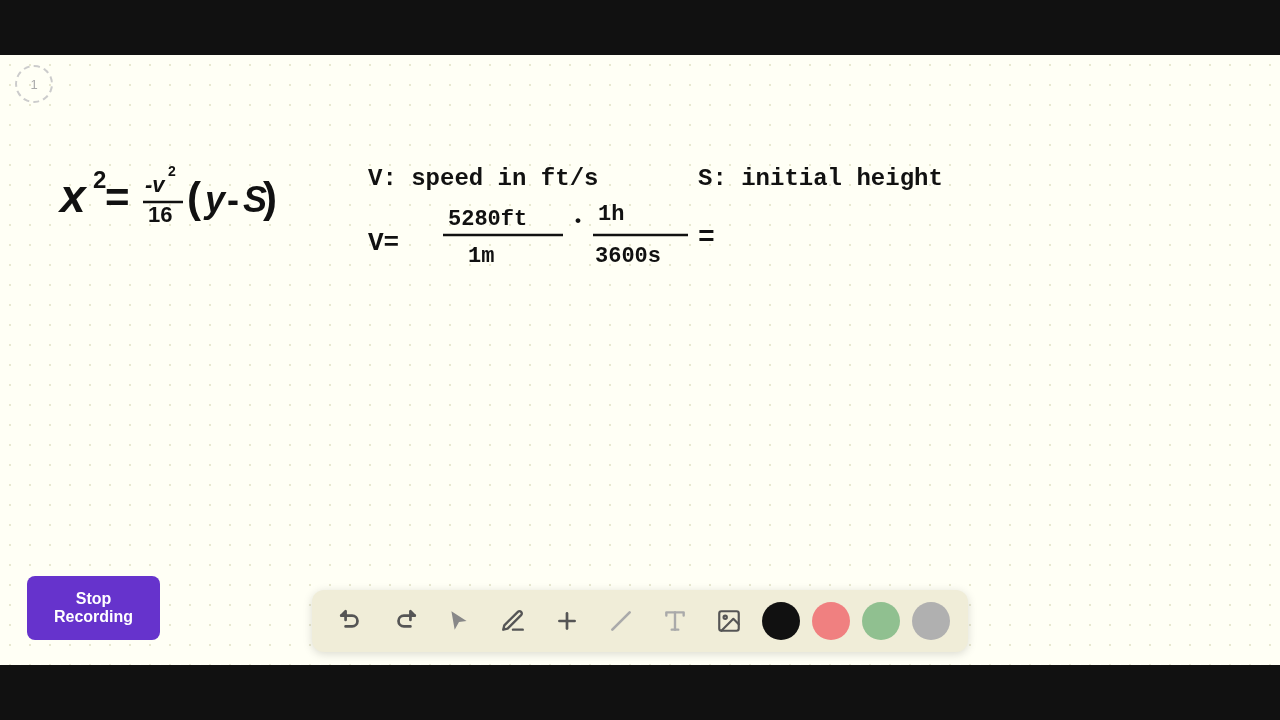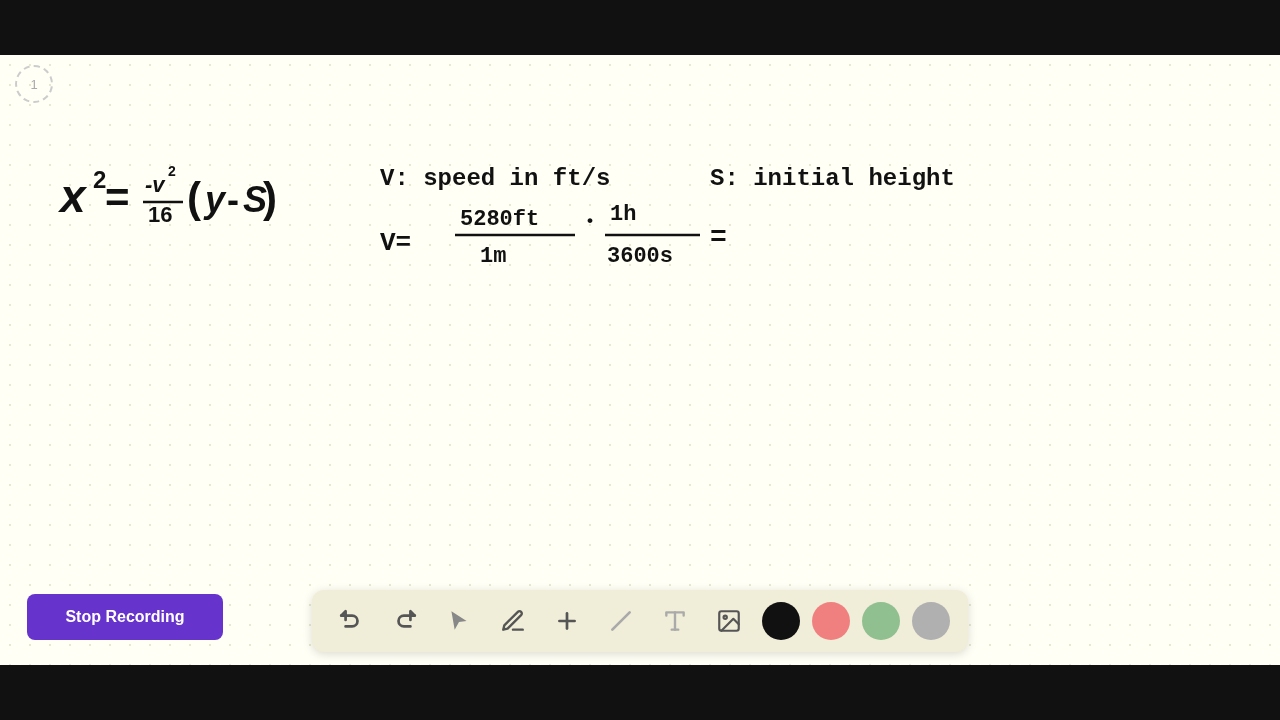--- a/index.html
+++ b/index.html
@@ -48,21 +48,21 @@
       display: flex;
       align-items: center;
       justify-content: center;
       color: #aaa;
       font-size: 13px;
     }
 
     .notes-block {
       position: absolute;
       top: 95px;
-      left: 370px;
+      left: 358px;
     }
 
     
     .main-eq {
       position: absolute;
       top: 95px;
       left: 55px;
     }
 
     
@@ -111,21 +111,21 @@
       bottom: 80px;
       left: 27px;
       background: #6633cc;
       color: white;
       border: none;
       border-radius: 8px;
       padding: 14px 22px;
       font-size: 16px;
       font-weight: 600;
       cursor: pointer;
-      width: 196px;
+      width: 133px;
     }
   </style>
 </head>
 <body>
 
 <div class="top-bar"></div>
 
 <div class="canvas-area">
 
   <div class="page-number-circle">

